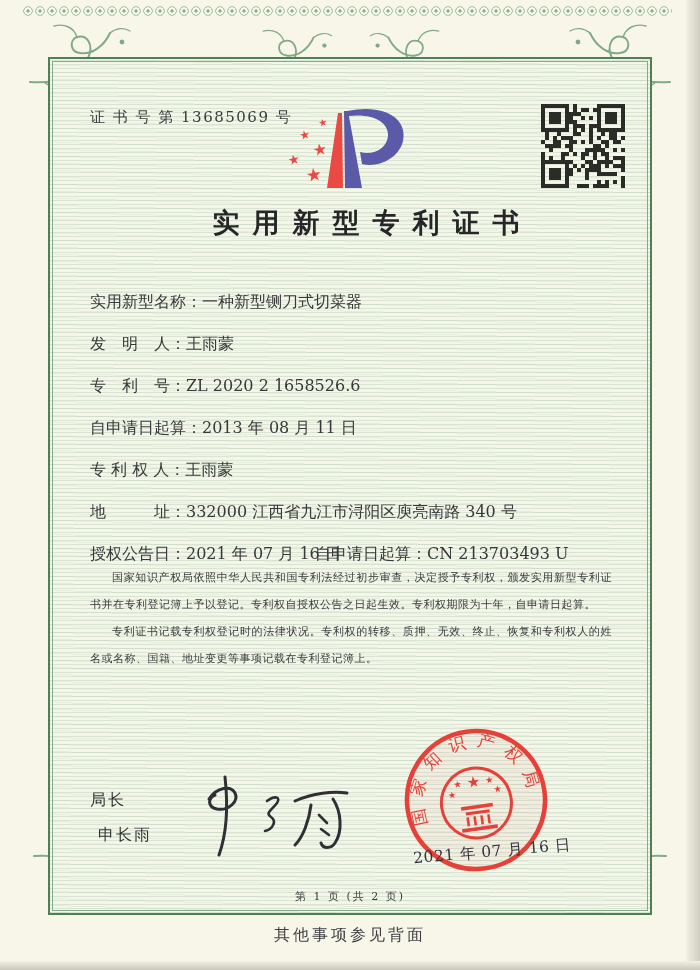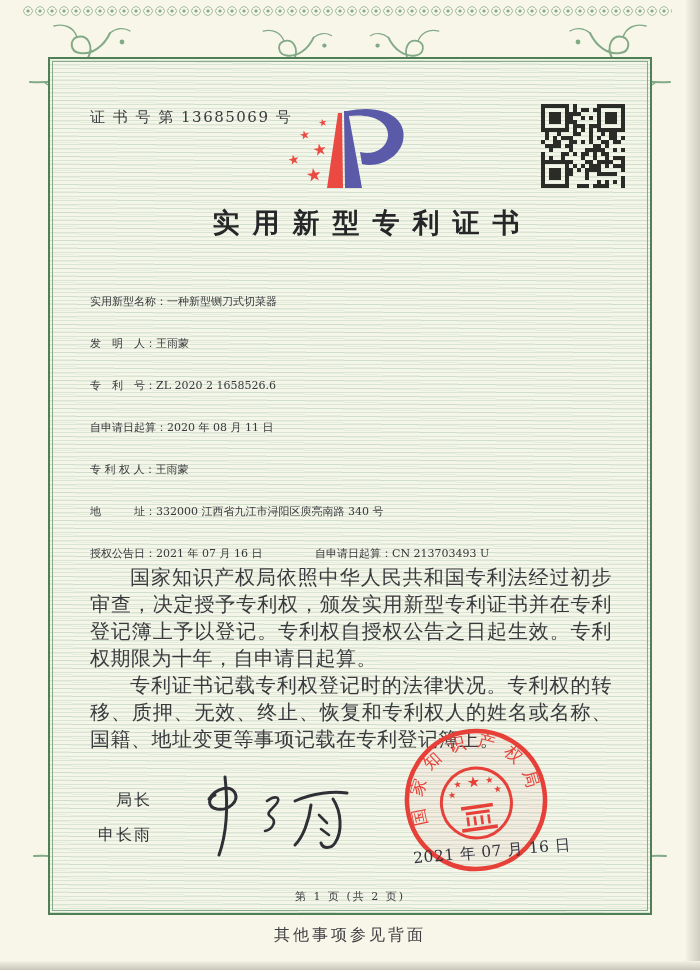--- a/index.html
+++ b/index.html
@@ -33,31 +33,31 @@
     letter-spacing:1.5px;font-family:"DejaVu Serif","Liberation Serif",serif;}
 
   .logo{position:absolute;left:228px;top:44px;}
   .qr{position:absolute;left:491px;top:45px;width:84px;height:84px;}
 
   .title{position:absolute;top:146px;left:16px;width:100%;text-align:center;
     font-family:"DejaVu Serif","Liberation Serif",serif;font-weight:600;
     font-size:27px;color:#262628;letter-spacing:13px;text-indent:13px;}
 
   .fields{position:absolute;left:40px;right:36px;top:232px;color:#38383c;
-    font-family:"DejaVu Serif","Liberation Serif",serif;font-size:11px;}
+    font-family:"DejaVu Serif","Liberation Serif",serif;font-size:16px;}
   .field-row{position:relative;line-height:21px;margin-bottom:21px;white-space:nowrap;}
   .grant2{position:absolute;left:225px;top:0;}
 
   .body-text{position:absolute;left:40px;right:38px;top:505px;
     font-family:"DejaVu Serif","Liberation Serif",serif;
-    font-size:20px;line-height:27px;color:#3a3a3e;text-align:justify;letter-spacing:.5px;}
+    font-size:11px;line-height:27px;color:#3a3a3e;text-align:justify;letter-spacing:.5px;}
   .body-text p{margin:0;text-indent:2em;}
 
   .officer{position:absolute;left:40px;top:731px;color:#333337;font-size:16px;
-    font-family:"DejaVu Serif","Liberation Serif",serif;letter-spacing:2px;text-align:right;}
+    font-family:"DejaVu Serif","Liberation Serif",serif;letter-spacing:2px;}
   .officer .name{margin-top:14px;margin-left:8px;}
 
   .signature{position:absolute;left:145px;top:712px;}
 
   .seal{position:absolute;left:351px;top:666px;width:150px;height:150px;}
   .seal-date{position:absolute;left:363px;top:781px;width:190px;font-size:15.5px;
     color:#33323e;letter-spacing:.5px;transform:rotate(-5deg);z-index:3;
     font-family:"DejaVu Serif","Liberation Serif",serif;}
 
   .page-footer{position:absolute;left:0;top:830px;width:100%;text-align:center;
@@ -359,21 +359,21 @@
           <rect x="80" y="80" width="4" height="4"></rect>
         </g>
       </svg>
 
     <div class="title">实用新型专利证书</div>
 
     <div class="fields">
       <div class="field-row"><span>实用新型名称：</span><span>一种新型铡刀式切菜器</span></div>
       <div class="field-row"><span>发　明　人：</span><span>王雨蒙</span></div>
       <div class="field-row"><span>专　利　号：</span><span>ZL 2020 2 1658526.6</span></div>
-      <div class="field-row"><span>自申请日起算：</span><span>2020 年 08 月 11 日</span></div>
+      <div class="field-row"><span>自申请日起算：</span><span>2013 年 08 月 11 日</span></div>
       <div class="field-row"><span>专 利 权 人：</span><span>王雨蒙</span></div>
       <div class="field-row"><span>地　　　址：</span><span>332000 江西省九江市浔阳区庾亮南路 340 号</span></div>
       <div class="field-row">
         <span>授权公告日：</span><span>2021 年 07 月 16 日</span>
         <span class="grant2"><span>自申请日起算：</span><span>CN 213703493 U</span></span>
       </div>
     </div>
 
     <div class="body-text">
       <p>国家知识产权局依照中华人民共和国专利法经过初步审查，决定授予专利权，颁发实用新型专利证书并在专利登记簿上予以登记。专利权自授权公告之日起生效。专利权期限为十年，自申请日起算。</p>

